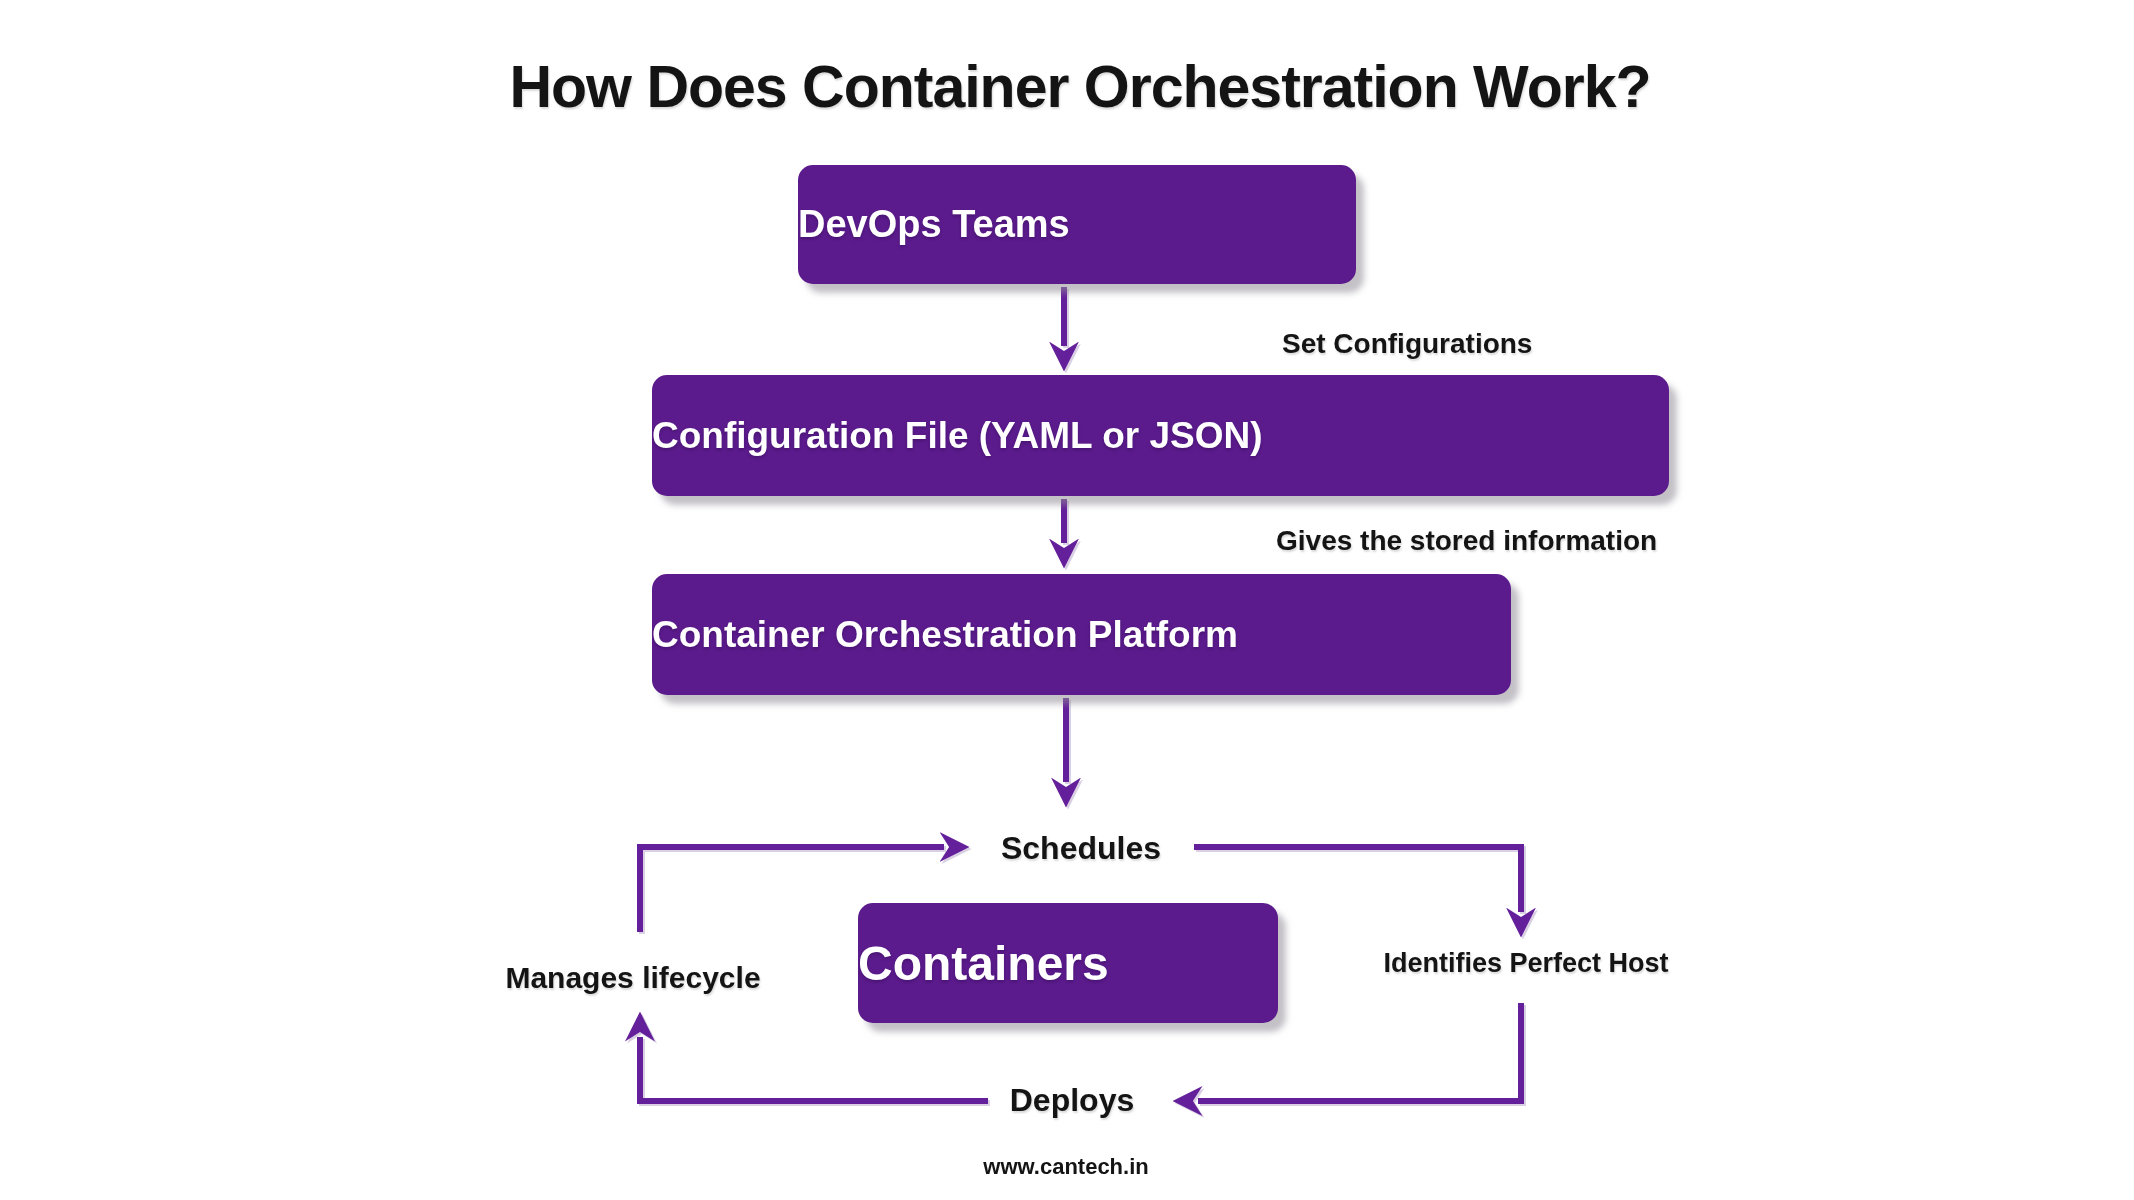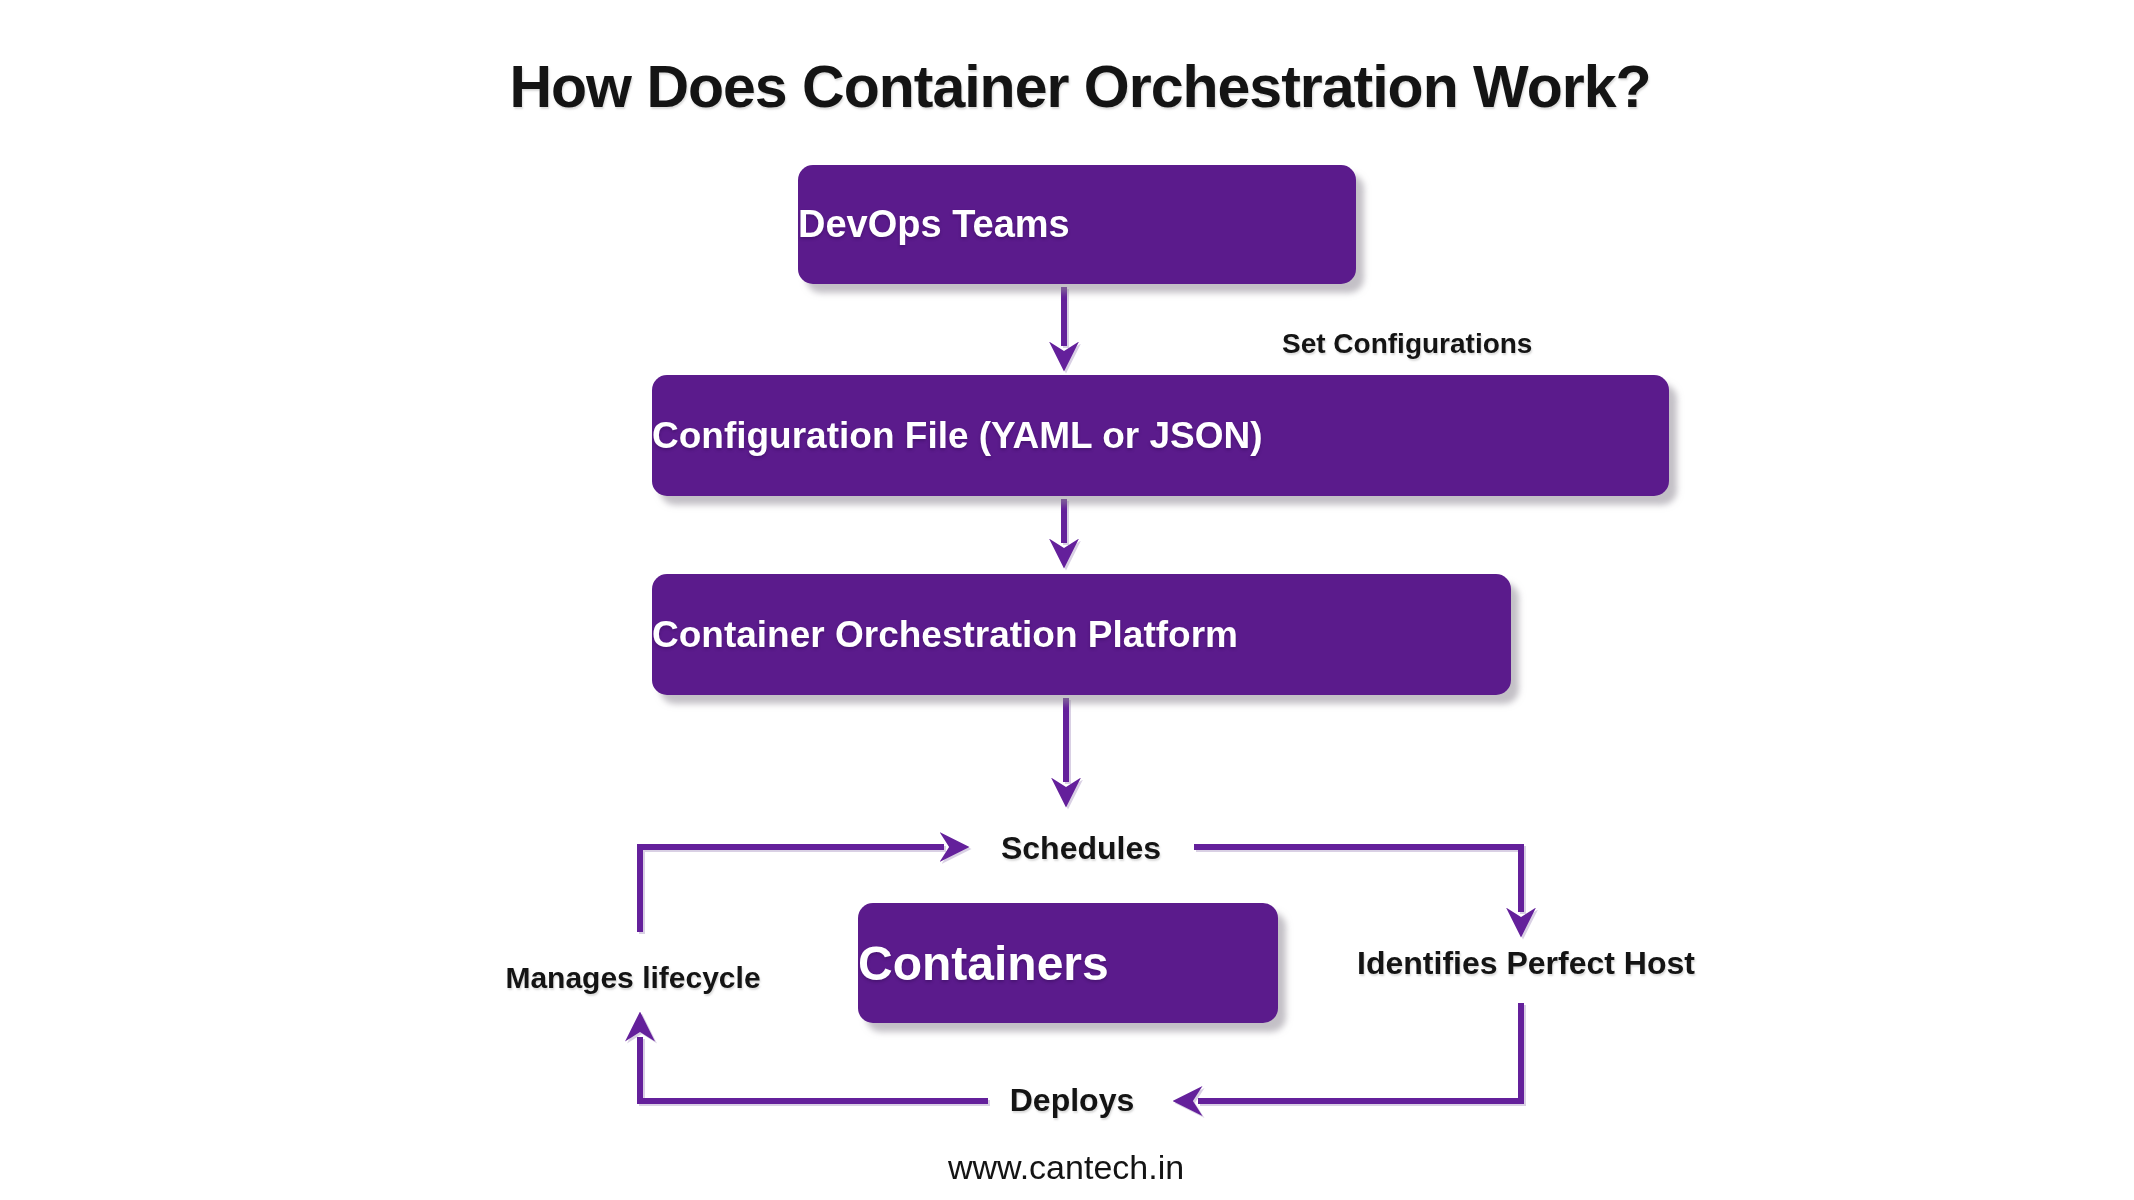--- a/index.html
+++ b/index.html
@@ -51,30 +51,30 @@
     position: absolute;
     color: var(--text-black);
     font-weight: 700;
     white-space: nowrap;
     text-shadow: 1px 2px 2px rgba(150,150,150,0.35);
   }
   .lbl-center { transform: translate(-50%, -50%); }
   .lbl-set-config  { left: 1282px; top: 344px;  transform: translateY(-50%); font-size: 28px; }
   .lbl-gives-info  { left: 1276px; top: 541px;  transform: translateY(-50%); font-size: 28px; }
   .lbl-schedules   { left: 1081px; top: 848px;  font-size: 32px; }
-  .lbl-identifies  { left: 1526px; top: 963px;  font-size: 32px; text-align: right; }
+  .lbl-identifies  { left: 1526px; top: 963px;  font-size: 27px; text-align: right; }
   .lbl-manages     { left: 633px;  top: 978px;  font-size: 30px; }
   .lbl-deploys     { left: 1072px; top: 1100px; font-size: 32px; }
 
   .footer-site {
     position: absolute;
     left: 1066px; top: 1167px;
     transform: translate(-50%, -50%);
-    font-size: 34px;
-    font-weight: 400;
+    font-size: 22px;
+    font-weight: 700;
     color: var(--text-black);
   }
 
   svg.connectors { position: absolute; inset: 0; filter: drop-shadow(2px 2px 0.5px rgba(185,170,205,0.55)); }
   svg.connectors path.edge {
     fill: none;
     stroke: var(--arrow-purple);
     stroke-width: 6;
   }
   svg.connectors .ah { fill: var(--arrow-purple); }
@@ -108,20 +108,21 @@
     <span>Configuration File (YAML or JSON)</span>
   </div>
   <div class="node node-platform">
     <span>Container Orchestration Platform</span>
   </div>
   <div class="node node-containers">
     <span>Containers</span>
   </div>
 
   <div class="flow-label lbl-set-config">Set Configurations</div>
+  <div class="flow-label lbl-gives-info">Gives the stored information</div>
   <div class="flow-label lbl-center lbl-schedules">Schedules</div>
   <div class="flow-label lbl-center lbl-identifies">Identifies Perfect Host</div>
   <div class="flow-label lbl-center lbl-manages">Manages lifecycle</div>
   <div class="flow-label lbl-center lbl-deploys">Deploys</div>
 
   <div class="footer-site">www.cantech.in</div>
 
 </div>
 
 </body></html>

